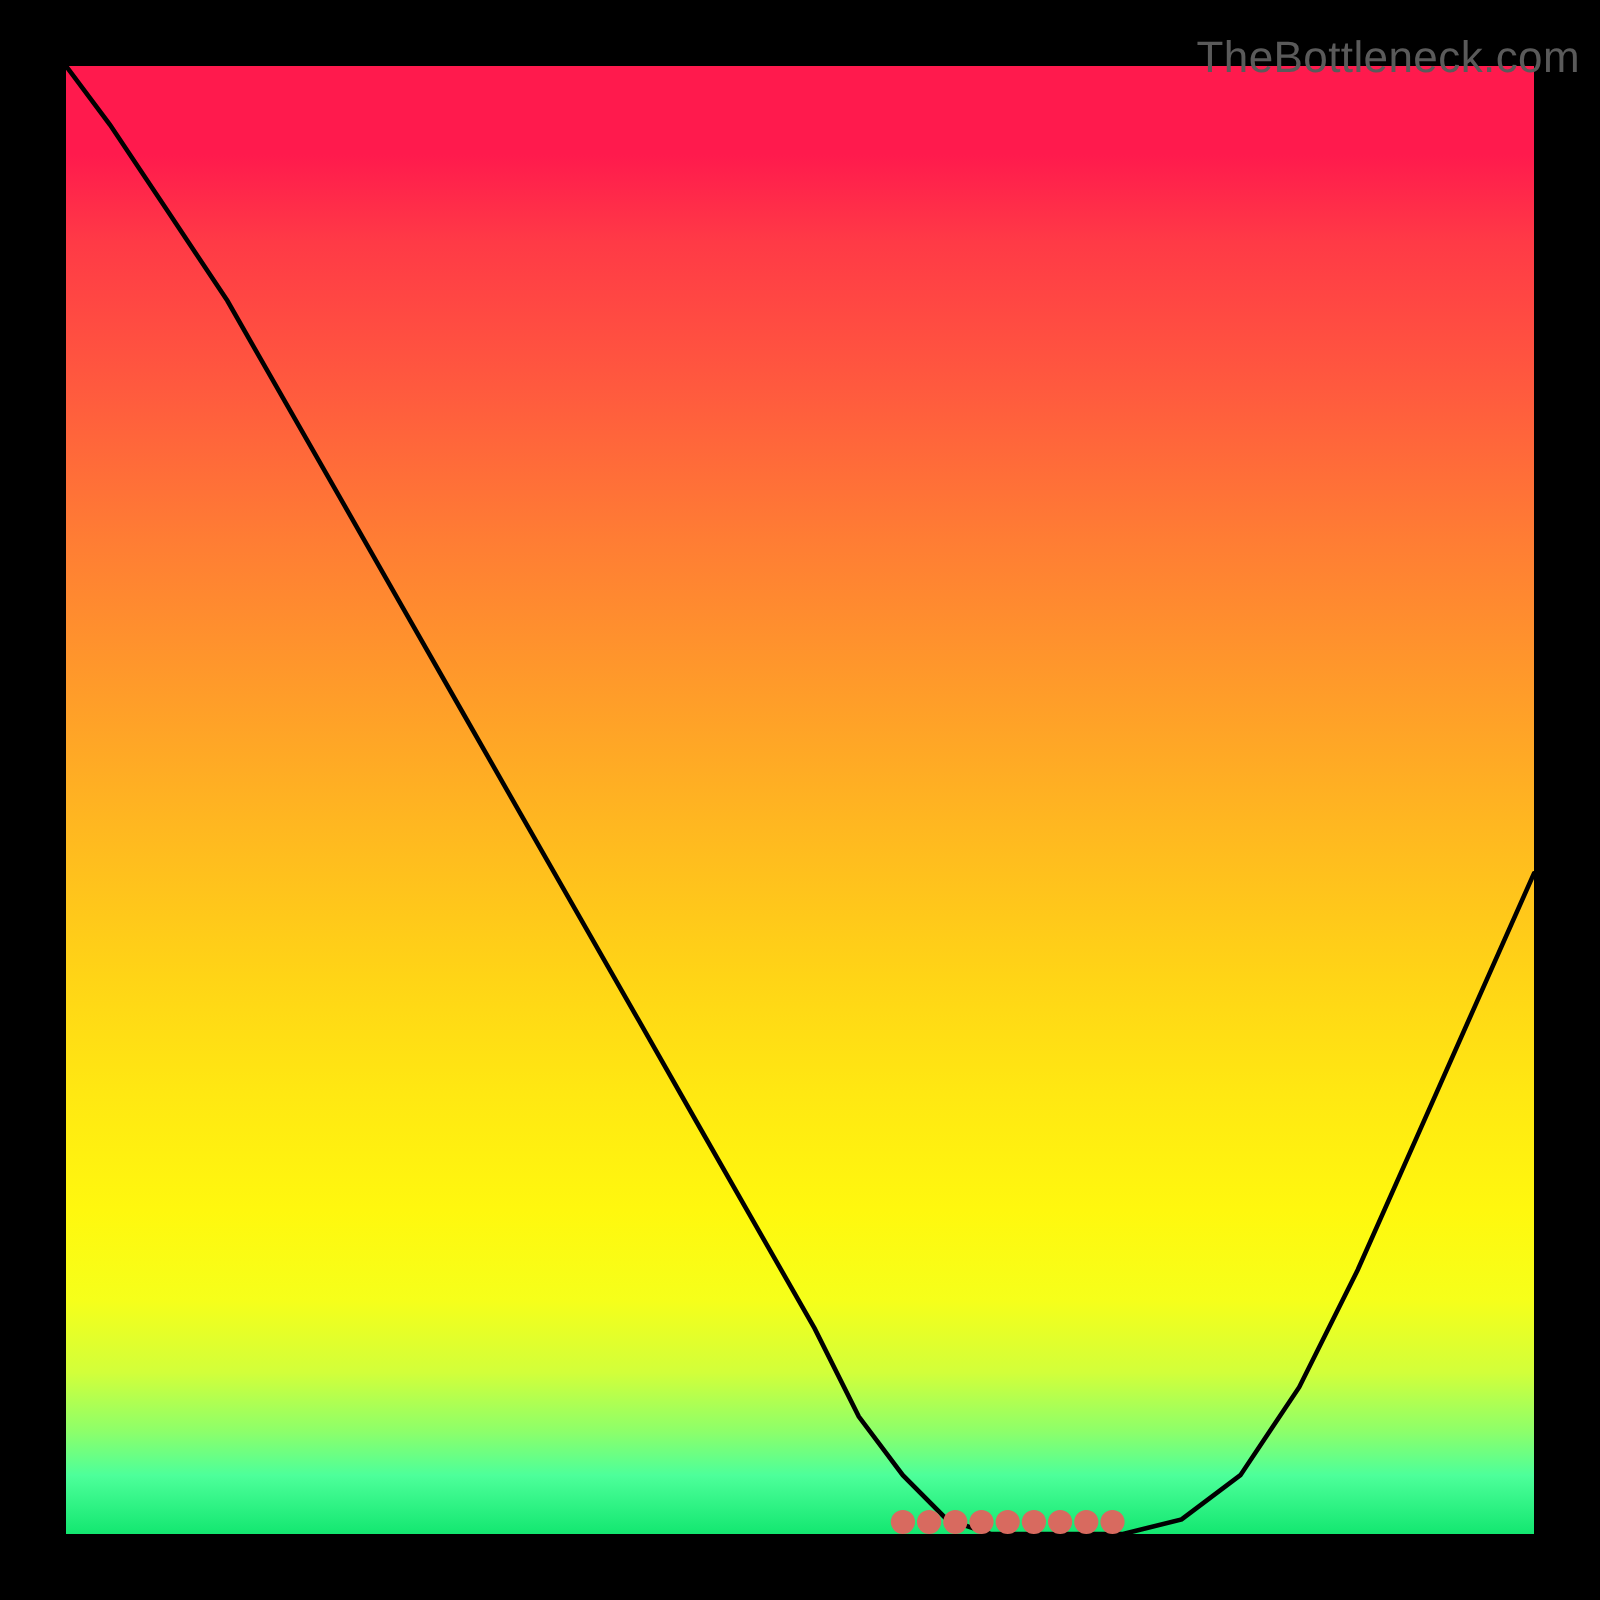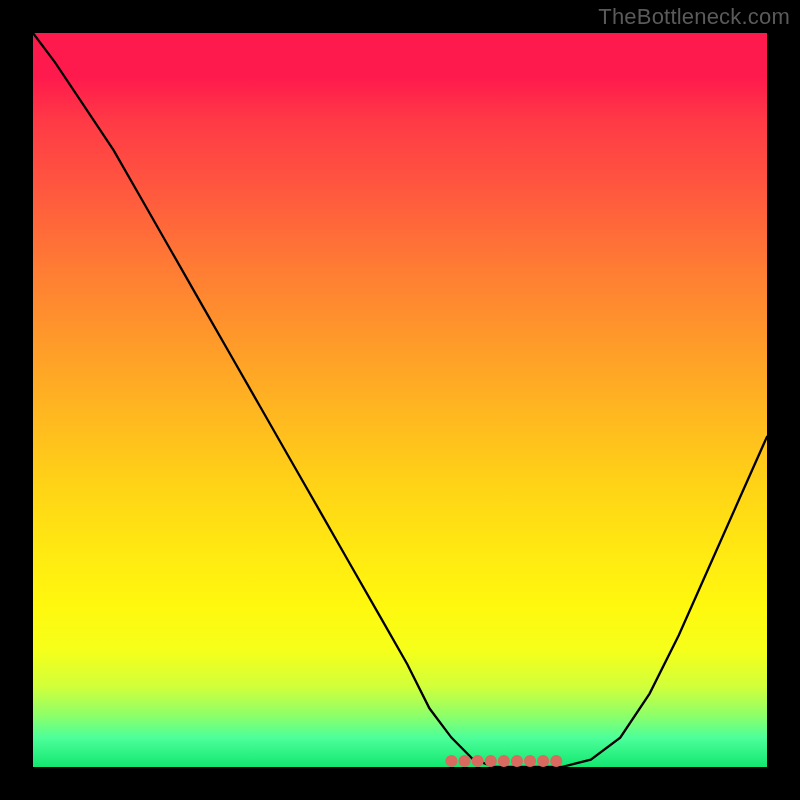--- a/index.html
+++ b/index.html
@@ -12,21 +12,21 @@
     font-family: Arial, Helvetica, sans-serif;
   }
   .frame {
     position: relative;
     width: 800px;
     height: 800px;
     background: #000;
   }
   .watermark {
     position: absolute;
-    top: 4px;
+    top: 16px;
     right: 10px;
     color: #5a5a5a;
     font-size: 22px;
     font-weight: 500;
     letter-spacing: 0.2px;
     z-index: 10;
   }
   .plot {
     position: absolute;
     left: 33px;

